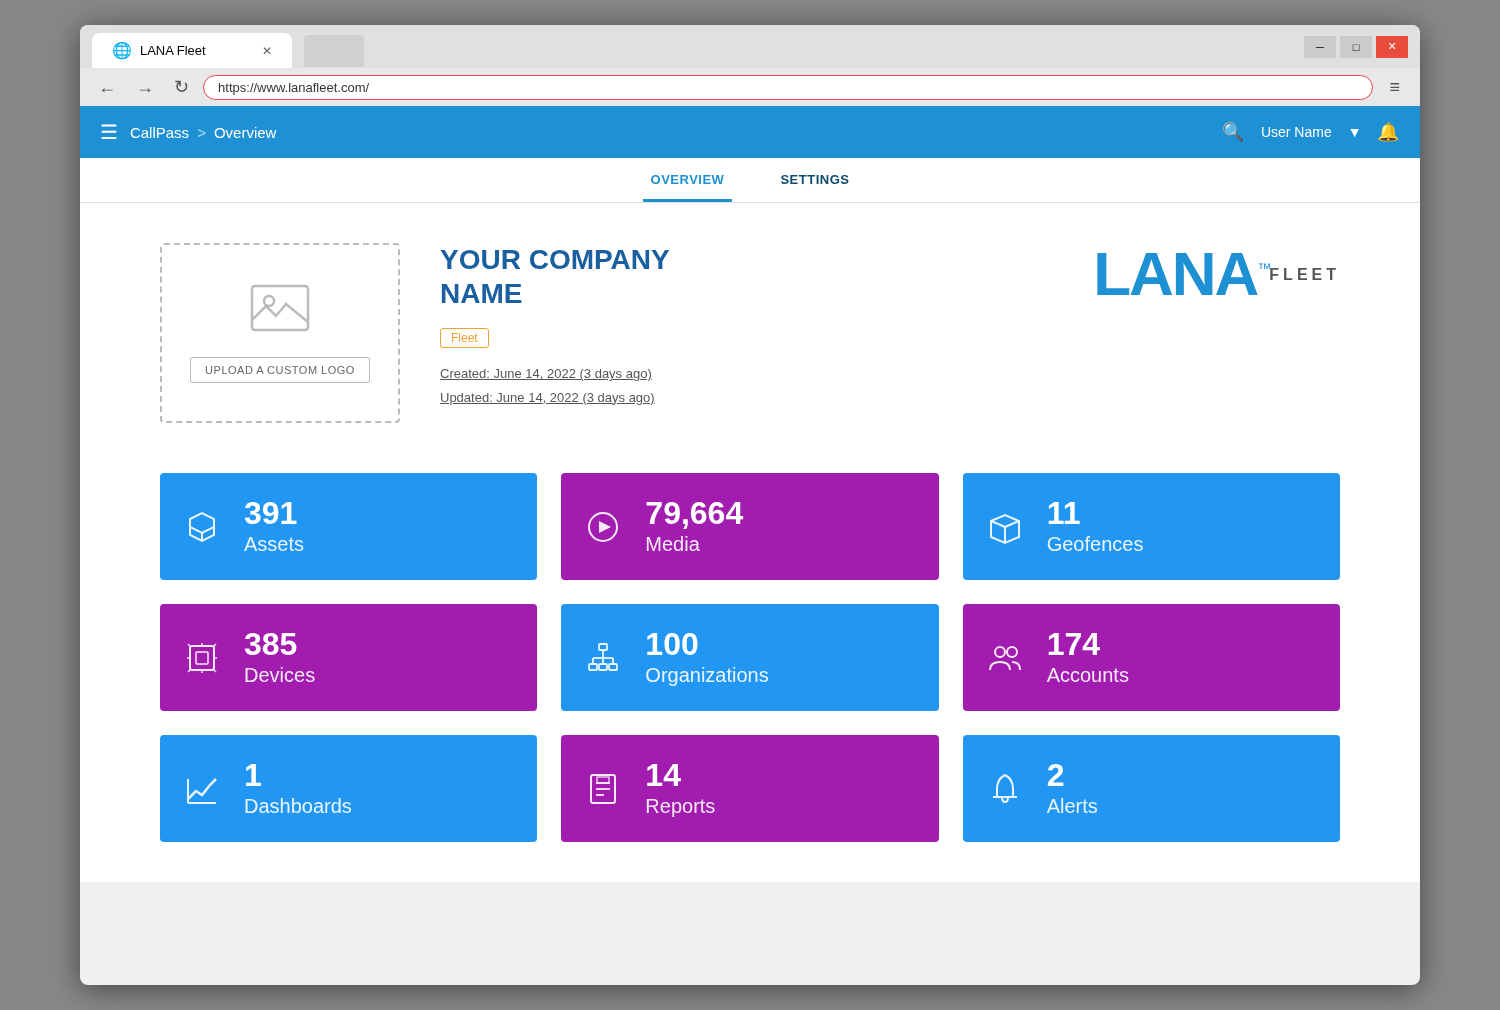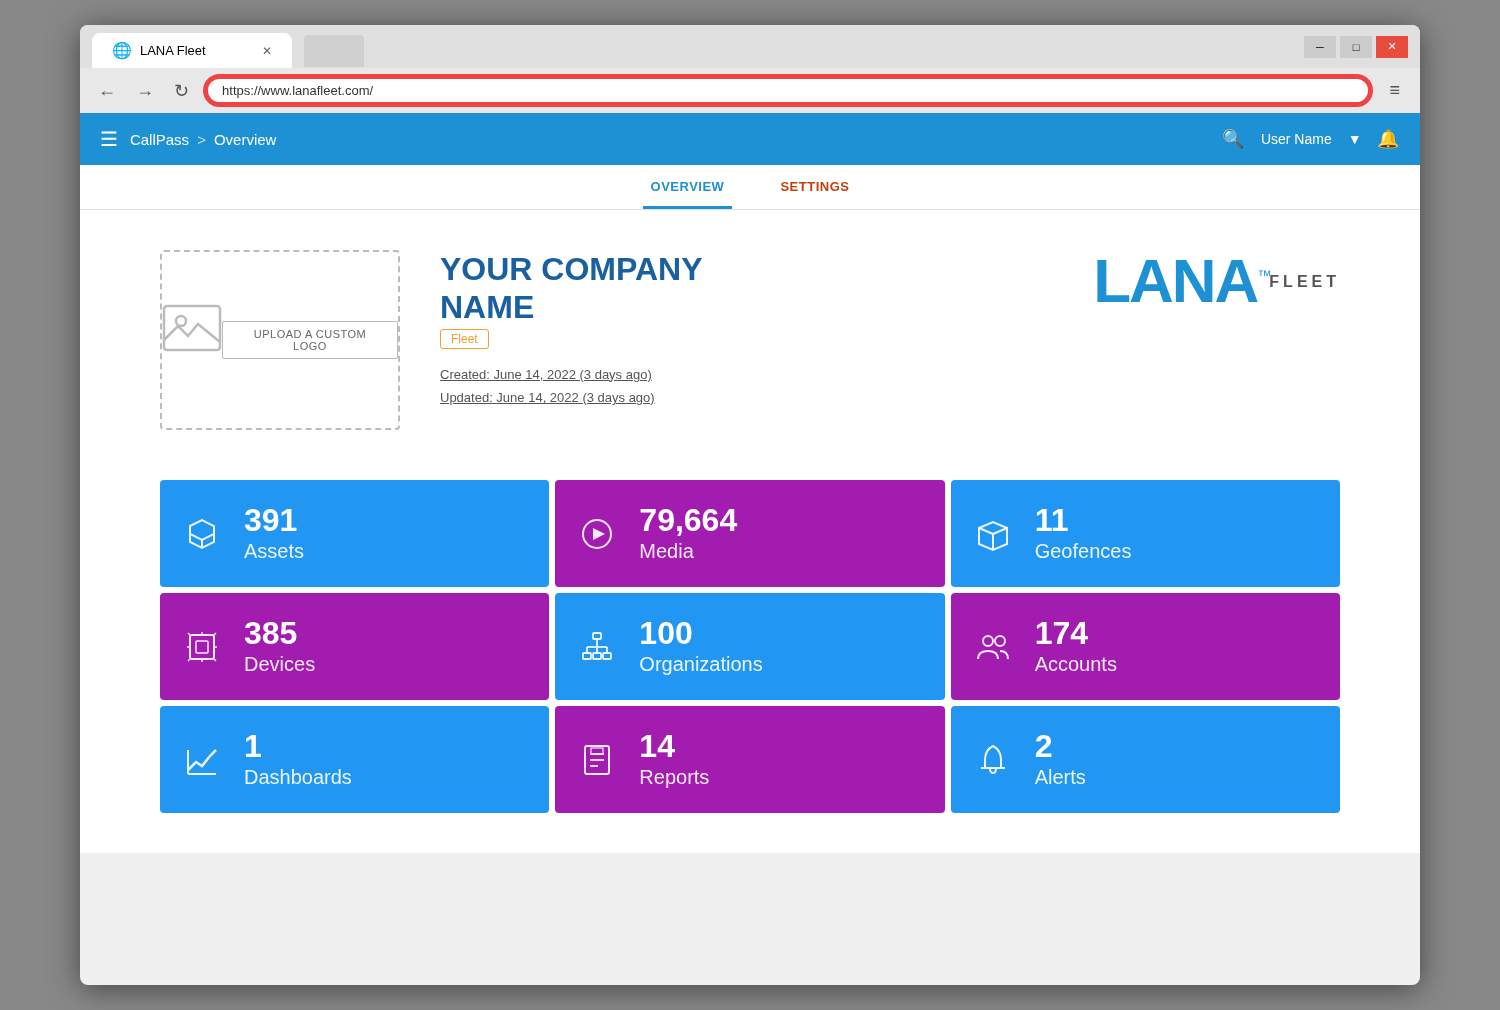--- a/index.html
+++ b/index.html
@@ -70,21 +70,21 @@
       align-items: center;
       gap: 8px;
     }
     .nav-btn {
       background: none; border: none; cursor: pointer;
       font-size: 18px; color: #555; padding: 2px 6px;
     }
     .address-bar {
       flex: 1;
       background: white;
-      border: 5px solid #ef4444;
+      border: 1px solid #ef4444;
       border-radius: 20px;
       padding: 4px 14px;
       font-size: 13px;
       color: #333;
     }
     .menu-btn {
       background: none; border: none; cursor: pointer;
       font-size: 18px; color: #555; padding: 2px 8px;
     }
 
@@ -120,21 +120,21 @@
       display: flex;
       justify-content: center;
       gap: 40px;
       border-bottom: 1px solid #e0e0e0;
       padding: 0;
     }
     .app-tab {
       padding: 14px 8px 12px;
       font-size: 13px;
       font-weight: bold;
-      color: #c2410c;
+      color: #0c4a6e;
       cursor: pointer;
       border-bottom: 3px solid transparent;
       letter-spacing: 0.5px;
     }
     .app-tab.active {
       color: #1e90d4;
       border-bottom-color: #1e90d4;
     }
 
     .app-content {
@@ -149,21 +149,21 @@
       gap: 40px;
       margin-bottom: 50px;
     }
 
     .logo-upload-area {
       width: 240px;
       height: 180px;
       border: 2px dashed #bbb;
       border-radius: 4px;
       display: flex;
-      flex-direction: row;
+      flex-direction: column;
       align-items: center;
       justify-content: center;
       cursor: pointer;
       flex-shrink: 0;
     }
     .logo-upload-icon {
       font-size: 48px;
       color: #bbb;
       margin-bottom: 12px;
     }
@@ -175,25 +175,25 @@
       color: #666;
       cursor: pointer;
       letter-spacing: 0.5px;
       border-radius: 2px;
     }
 
     .company-info {
       flex: 1;
     }
     .company-name {
-      font-size: 32px;
+      font-size: 28px;
       font-weight: bold;
       color: #1a5fa0;
       line-height: 1.2;
-      margin-bottom: 2px;
+      margin-bottom: 18px;
     }
     .company-tag {
       display: inline-block;
       border: 1px solid #f0a030;
       color: #f0a030;
       padding: 2px 10px;
       font-size: 12px;
       border-radius: 3px;
       margin-bottom: 14px;
     }
@@ -227,21 +227,21 @@
       font-weight: bold;
       color: #555;
       letter-spacing: 4px;
       margin-top: 2px;
     }
 
     
     .stats-grid {
       display: grid;
       grid-template-columns: repeat(3, 1fr);
-      gap: 6px;
+      gap: 24px;
     }
     .stat-card {
       border-radius: 4px;
       padding: 24px 20px;
       display: flex;
       align-items: center;
       gap: 20px;
       cursor: pointer;
     }
     .stat-card.light { background: #2196f3; }

